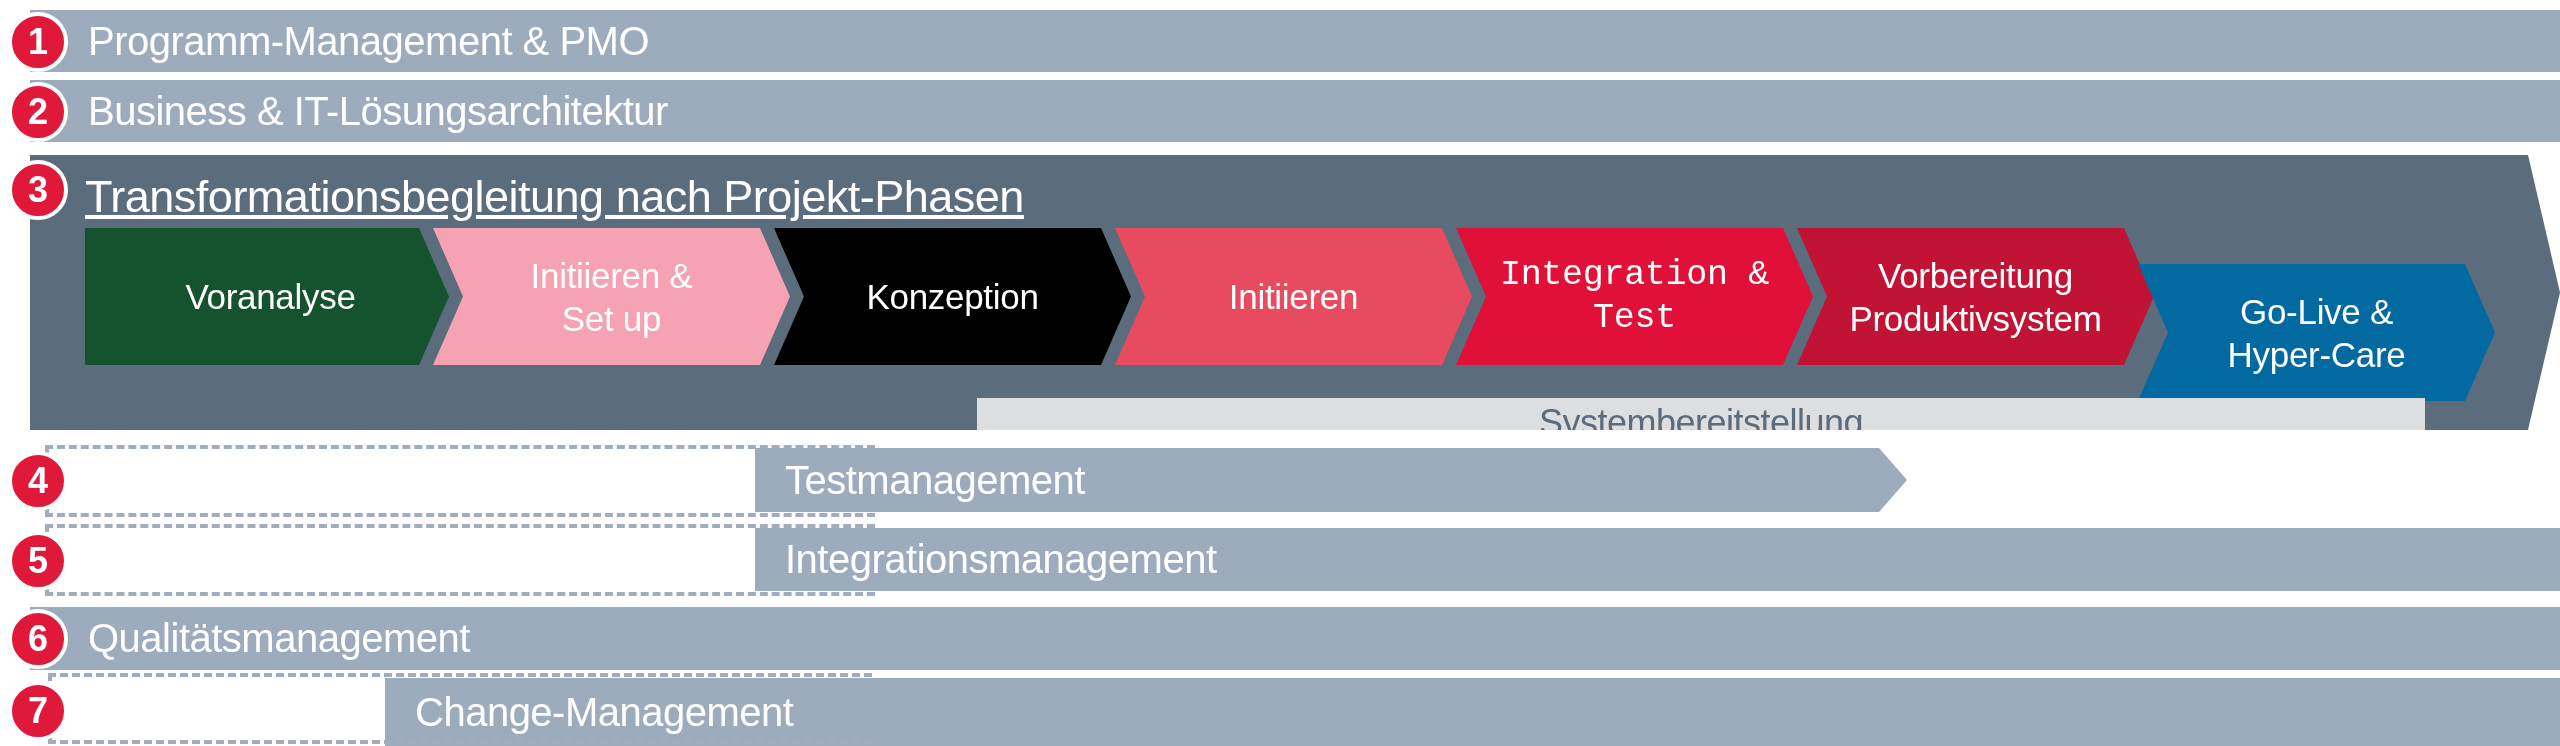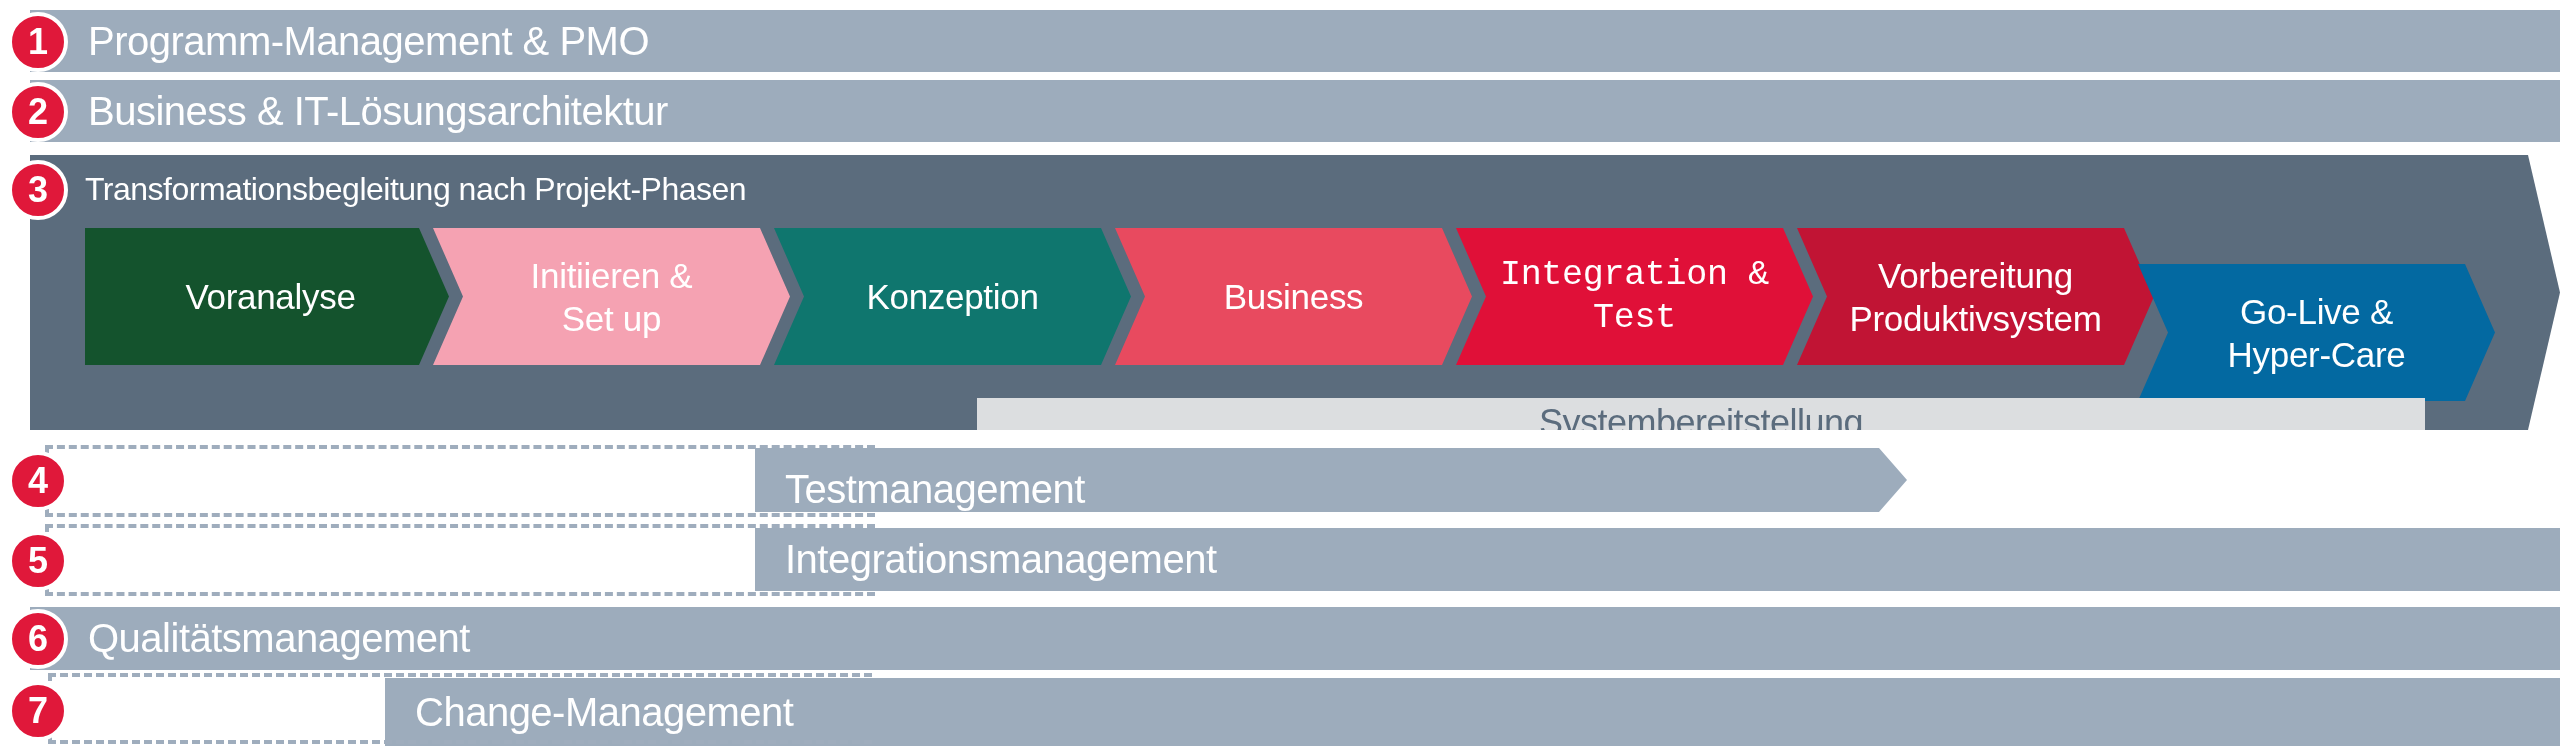--- a/index.html
+++ b/index.html
@@ -42,21 +42,21 @@
   }
   
   .phasebox{
     position:absolute;left:30px;top:155px;width:2530px;height:275px;
     background:#5b6c7d;
     clip-path:polygon(0 0, calc(100% - 32px) 0, 100% 50%, calc(100% - 32px) 100%, 0 100%);
     z-index:2;
   }
   .phasebox-title{
     position:absolute;left:55px;top:16px;
-    color:#ffffff;font-size:32px;letter-spacing:-0.5px;
+    color:#ffffff;font-size:45px;letter-spacing:-0.5px;text-decoration:underline;
   }
   .chevron{
     position:absolute;top:73px;height:137px;width:371px;
     display:flex;align-items:center;justify-content:center;
     text-align:center;
     color:#ffffff;font-size:35px;line-height:43px;letter-spacing:-0.3px;
     white-space:pre-line;
     clip-path:polygon(7px 0, 334px 0, 364px 50%, 334px 100%, 7px 100%, 37px 50%);
   }
   .chevron.first{
@@ -87,39 +87,39 @@
   <div class="badge" style="top:82px;">
     <span>2</span>
   </div>
 
   <div class="phasebox">
     <div class="phasebox-title">Transformationsbegleitung nach Projekt-Phasen</div>
     <div id="phases-container">
         <div class="chevron first" style="left: 55px; background: #14532d;">Voranalyse</div>
         <div class="chevron" style="left: 396px; background: rgb(245, 162, 178); text-align: center;">Initiieren &amp;
 Set up</div>
-        <div class="chevron" style="left: 737px; background: #0f766e;">Konzeption</div>
-        <div class="chevron" style="left: 1078px; background: rgb(232, 74, 95);">Business</div>
+        <div class="chevron" style="left: 737px; background: #000000;">Konzeption</div>
+        <div class="chevron" style="left: 1078px; background: rgb(232, 74, 95);">Initiieren</div>
         <div class="chevron" style="left: 1419px; background: rgb(224, 16, 56); font-family: Liberation Mono, monospace;">Integration &amp;
 Test</div>
         <div class="chevron" style="left: 1760px; background: rgb(193, 20, 52);">Vorbereitung
 Produktivsystem</div>
         <div class="chevron" style="left: 2101px; background: #0369a1; margin-top: 36px;">Go-Live &amp;
 Hyper-Care</div>
       </div>
     <div class="subbar">
       <span>Systembereitstellung</span>
     </div>
   </div>
   <div class="badge" style="top:160px;">
     <span>3</span>
   </div>
 
   <div class="dashzone" style="left:45px;top:445px;width:830px;height:72px;"></div>
-  <div class="hbar pad-sm" style="left:755px;top:448px;width:1122px;height:64px;align-items:flex-end;">
+  <div class="hbar pad-sm" style="left:755px;top:448px;width:1122px;height:64px;">
     <span>Testmanagement</span>
   </div>
   <div class="badge" style="top:451px;">
     <span>4</span>
   </div>
 
   <div class="dashzone" style="left:45px;top:524px;width:830px;height:72px;"></div>
   <div class="hbar pad-sm" style="left:755px;top:528px;width:1805px;height:63px;">
     <span>Integrationsmanagement</span>
   </div>

